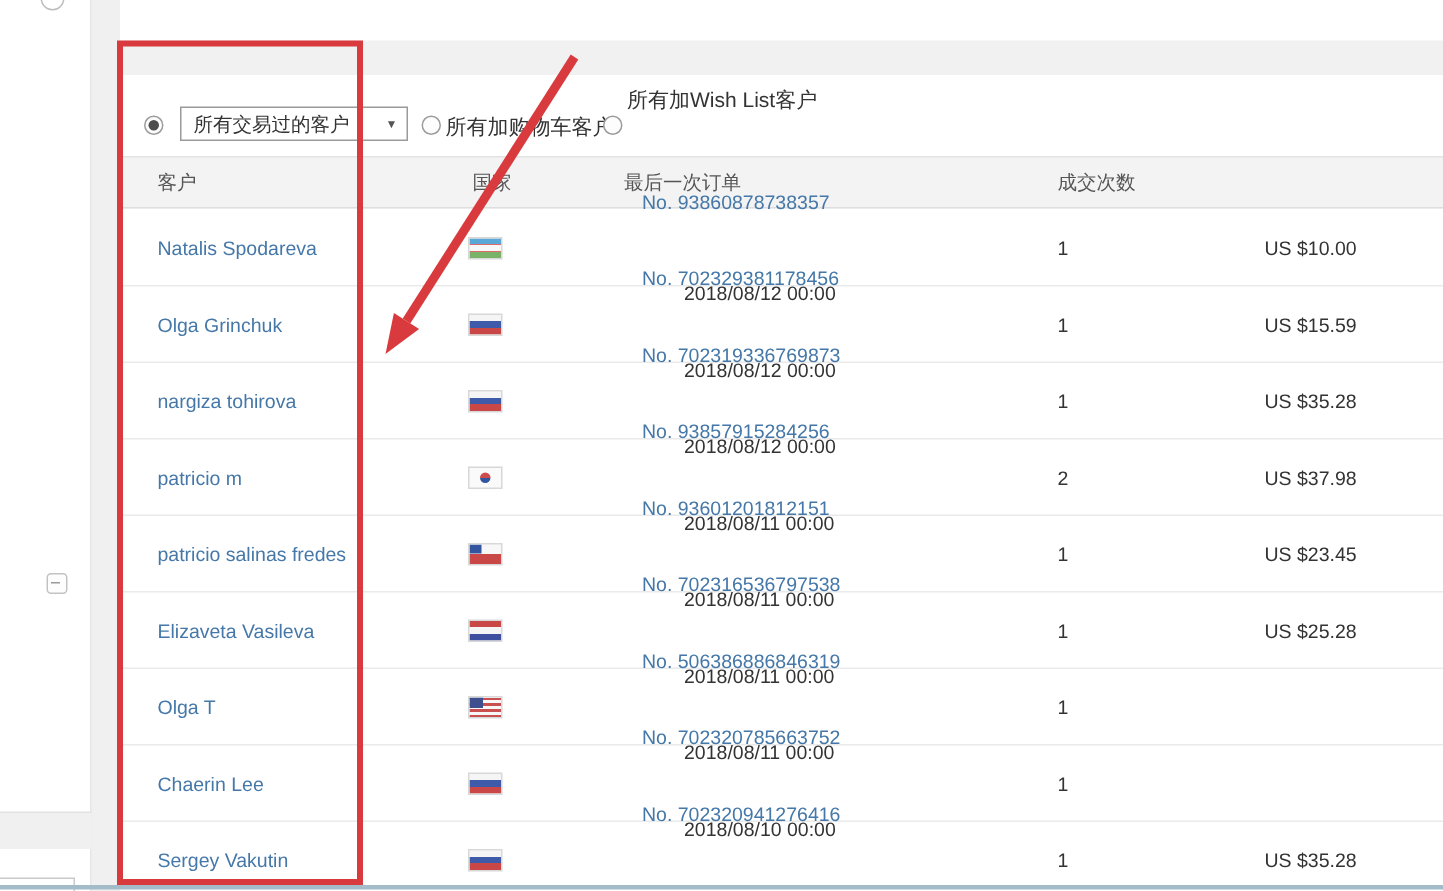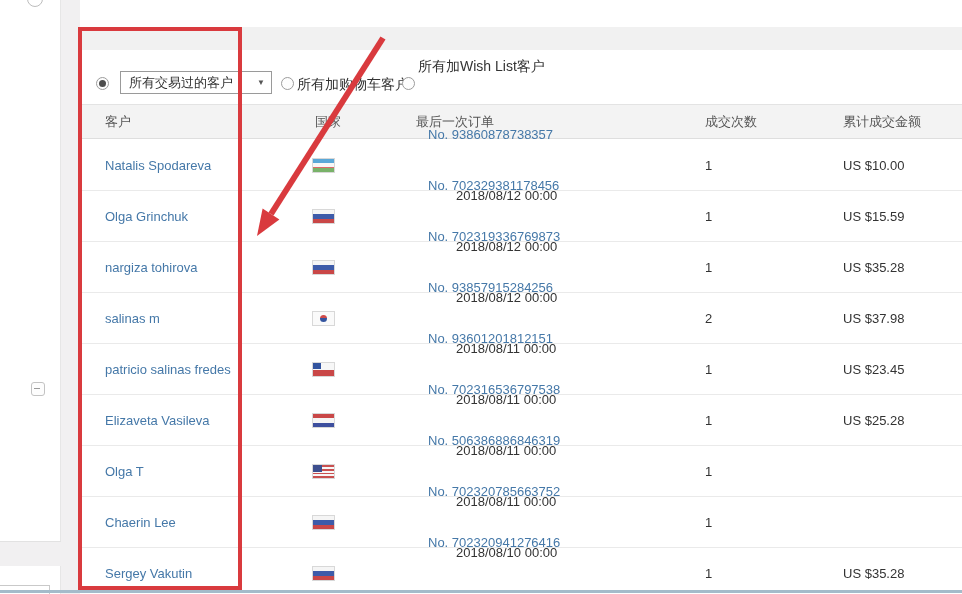--- a/index.html
+++ b/index.html
@@ -89,21 +89,20 @@
   <div class="radio" style="left:201px;top:77px;"></div>
   <span class="radio-label" style="left:217px;top:76px;">所有加购物车客户</span>
   <div class="radio" style="left:322px;top:77px;"></div>
   <span class="radio-label" style="left:338px;top:58px;">所有加Wish List客户</span>
 
   <div class="thead">
     <span class="th" style="left:25px;">客户</span>
     <span class="th" style="left:235px;">国家</span>
     <span class="th" style="left:336px;">最后一次订单</span>
     <span class="th" style="left:625px;">成交次数</span>
-    <span class="th" style="left:763px;">累计成交金额</span>
   </div>
 
   <div class="tbody" id="tbody">
       <div class="trow">
         <div class="cell c-customer">
           <span class="link">Natalis Spodareva</span>
         </div>
         <div class="cell c-flag">
           <span class="flag flag-uz"></span>
         </div>
@@ -149,21 +148,21 @@
         </div>
         <div class="cell c-count">
           <span>1</span>
         </div>
         <div class="cell c-amount">
           <span>US $35.28</span>
         </div>
       </div>
       <div class="trow">
         <div class="cell c-customer">
-          <span class="link">salinas m</span>
+          <span class="link">patricio m</span>
         </div>
         <div class="cell c-flag">
           <span class="flag flag-kr"></span>
         </div>
         <div class="cell c-order">
           <span class="link">No. 93857915284256</span>
           <span class="order-date">2018/08/11 00:00</span>
         </div>
         <div class="cell c-count">
           <span>2</span>

